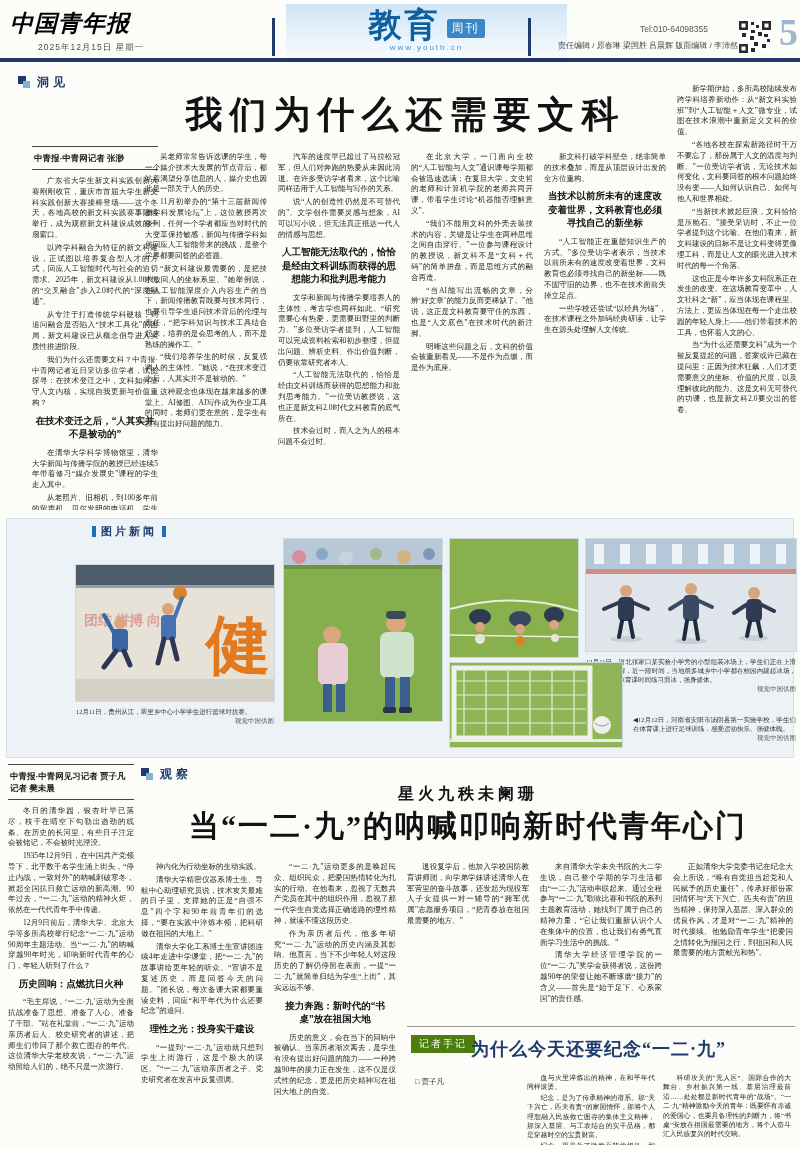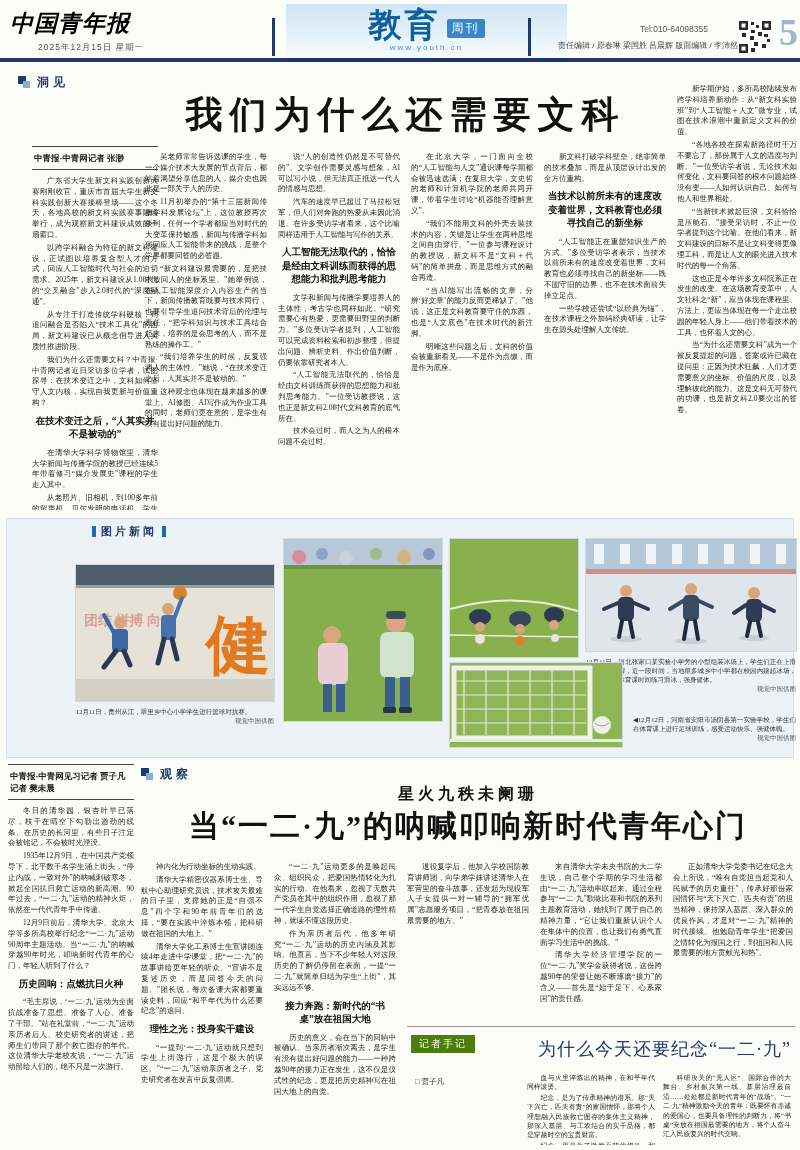--- a/index.html
+++ b/index.html
@@ -46,22 +46,22 @@
   .pn-label{position:absolute;left:80px;top:5px;display:flex;align-items:center;}
   .pn-label .bar{width:4px;height:11px;background:#1e6eb5;margin:0 5px;}
   .pn-label b{font-size:11px;color:#1f3a6d;letter-spacing:3px;}
   .ph{position:absolute;box-shadow:0 0 0 1px #cfd9e2;}
   .cap{position:absolute;font-size:6.5px;line-height:9px;color:#333;text-align:justify;}
   .credit{text-align:right;color:#555;}
   
   #note{position:absolute;left:407px;top:266px;width:388px;height:122px;border-top:1px solid #999;}
   .note-label{position:absolute;left:4px;top:8px;background:#4d7c0f;color:#fff;font-size:10px;
               padding:2px 8px;letter-spacing:2px;}
-  .note-hl{position:absolute;left:64px;top:10px;width:320px;text-align:right;font-size:18px;
-           font-weight:400;color:#1f3a6d;letter-spacing:1px;}
+  .note-hl{position:absolute;left:64px;top:10px;width:320px;text-align:left;font-size:18px;
+           font-weight:700;color:#1f3a6d;letter-spacing:1px;}
   .note-author{position:absolute;left:8px;top:50px;font-size:7.5px;color:#333;}
   .nt{font-size:6.8px;line-height:9.4px;}
   .nt p{margin:0 0 1px;text-indent:2em;}
 </style>
 </head>
 <body>
 
 <div id="page">
 
   <div id="hdr">
@@ -132,22 +132,22 @@
       <div>
           <p>吴老师常常告诉选课的学生，每一个媒介技术大发展的节点背后，都站着渴望分享信息的人，媒介史也因此是一部关于人的历史。</p>
           <p>11月初举办的“第十三届新闻传播学科发展论坛”上，这位教授再次谈到，任何一个学者都应当对时代的大变革保持敏感，新闻与传播学科如何回应人工智能带来的挑战，是整个学界都要回答的必答题。</p>
           <p>“新文科建设最需要的，是把技术放回人的坐标系里。”她举例说，在人工智能深度介入内容生产的当下，新闻传播教育既要与技术同行，也要引导学生追问技术背后的伦理与责任，“把学科知识与技术工具结合起来，培养的是会思考的人，而不是熟练的操作工。”</p>
           <p>“我们培养学生的时候，反复强调人的主体性。”她说，“在技术变迁之后，人其实并不是被动的。”</p>
           <p>这种观念也体现在越来越多的课堂上。AI修图、AI写作成为作业工具的同时，老师们更在意的，是学生有没有提出好问题的能力。</p>
         </div>
     </div>
     <div class="col bt" style="left:274px;top:86px;width:122px;height:358px;">
       <div>
+          <p>汽车的速度早已超过了马拉松冠军，但人们对奔跑的热爱从未因此消退。在许多受访学者看来，这个比喻同样适用于人工智能与写作的关系。</p>
           <p>说“人的创造性仍然是不可替代的”。文学创作需要灵感与想象，AI可以写小说，但无法真正抵达一代人的情感与思想。</p>
-          <p>汽车的速度早已超过了马拉松冠军，但人们对奔跑的热爱从未因此消退。在许多受访学者看来，这个比喻同样适用于人工智能与写作的关系。</p>
         </div>
       <div class="sub">人工智能无法取代的，恰恰是经由文科训练而获得的思想能力和批判思考能力</div>
       <div>
           <p>文学和新闻与传播学要培养人的主体性，考古学也同样如此。“研究需要心有热爱，更需要田野里的判断力。”多位受访学者提到，人工智能可以完成资料检索和初步整理，但提出问题、辨析史料、作出价值判断，仍要依靠研究者本人。</p>
           <p>“人工智能无法取代的，恰恰是经由文科训练而获得的思想能力和批判思考能力。”一位受访教授说，这也正是新文科2.0时代文科教育的底气所在。</p>
           <p>技术会过时，而人之为人的根本问题不会过时。</p>
         </div>
     </div>
     <div class="col bt" style="left:407px;top:86px;width:122px;height:358px;">
       <div>

